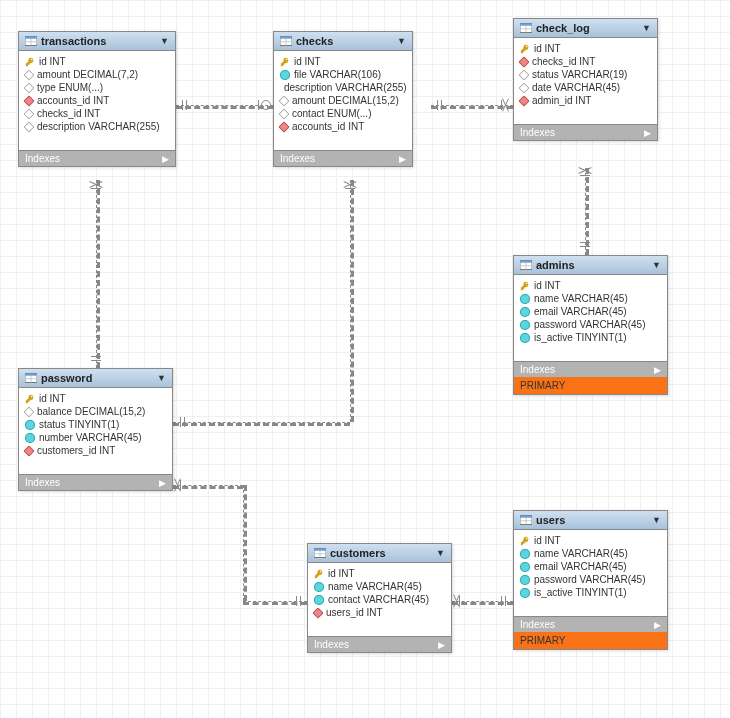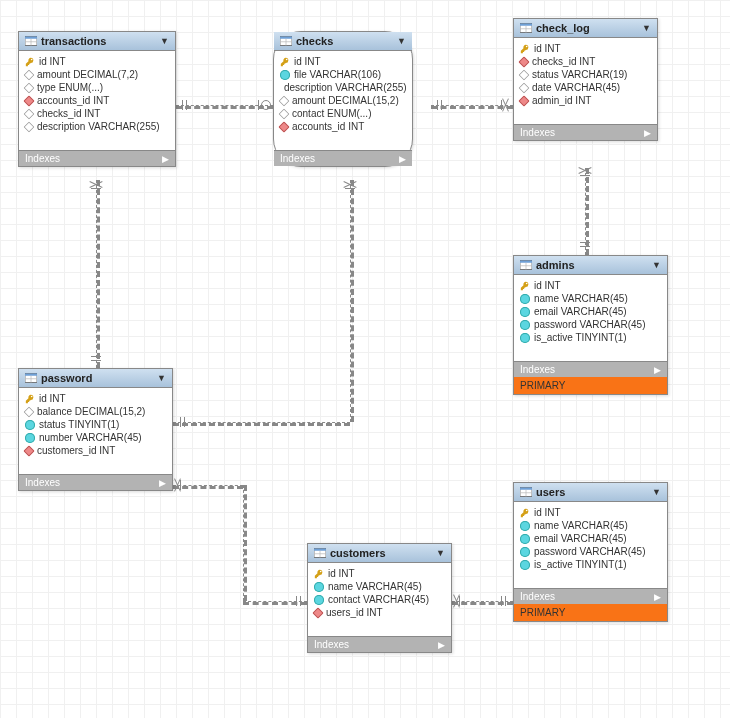--- a/index.html
+++ b/index.html
@@ -195,21 +195,21 @@
         <div class="er-col attr hollow">
           <span class="col-icon"></span>
           <span>description VARCHAR(255)</span>
         </div>
       </div>
       <div class="er-section">
         <span>Indexes</span>
         <span class="chev">▶</span>
       </div>
     </div>
-    <div class="er-table" style="left: 273px; top: 31px; width: 138px; border-radius: 28px;">
+    <div class="er-table" style="left: 273px; top: 31px; width: 138px;">
       <div class="er-header">
         <span class="er-header-title">
           <svg class="icon-table" viewBox="0 0 16 12">
             <rect x="0" y="0" width="16" height="12" fill="#fff" stroke="#555"></rect>
             <rect x="0" y="0" width="16" height="3" fill="#6fa0d6"></rect>
             <line x1="0" y1="7" x2="16" y2="7" stroke="#bbb"></line>
             <line x1="8" y1="3" x2="8" y2="12" stroke="#bbb"></line>
           </svg>
           <span>checks</span>
         </span>
@@ -416,21 +416,21 @@
         <div class="er-col fk">
           <span class="col-icon"></span>
           <span>users_id INT</span>
         </div>
       </div>
       <div class="er-section">
         <span>Indexes</span>
         <span class="chev">▶</span>
       </div>
     </div>
-    <div class="er-table" style="left: 513px; top: 482px; width: 155px;">
+    <div class="er-table" style="left: 513px; top: 510px; width: 155px;">
       <div class="er-header">
         <span class="er-header-title">
           <svg class="icon-table" viewBox="0 0 16 12">
             <rect x="0" y="0" width="16" height="12" fill="#fff" stroke="#555"></rect>
             <rect x="0" y="0" width="16" height="3" fill="#6fa0d6"></rect>
             <line x1="0" y1="7" x2="16" y2="7" stroke="#bbb"></line>
             <line x1="8" y1="3" x2="8" y2="12" stroke="#bbb"></line>
           </svg>
           <span>users</span>
         </span>

